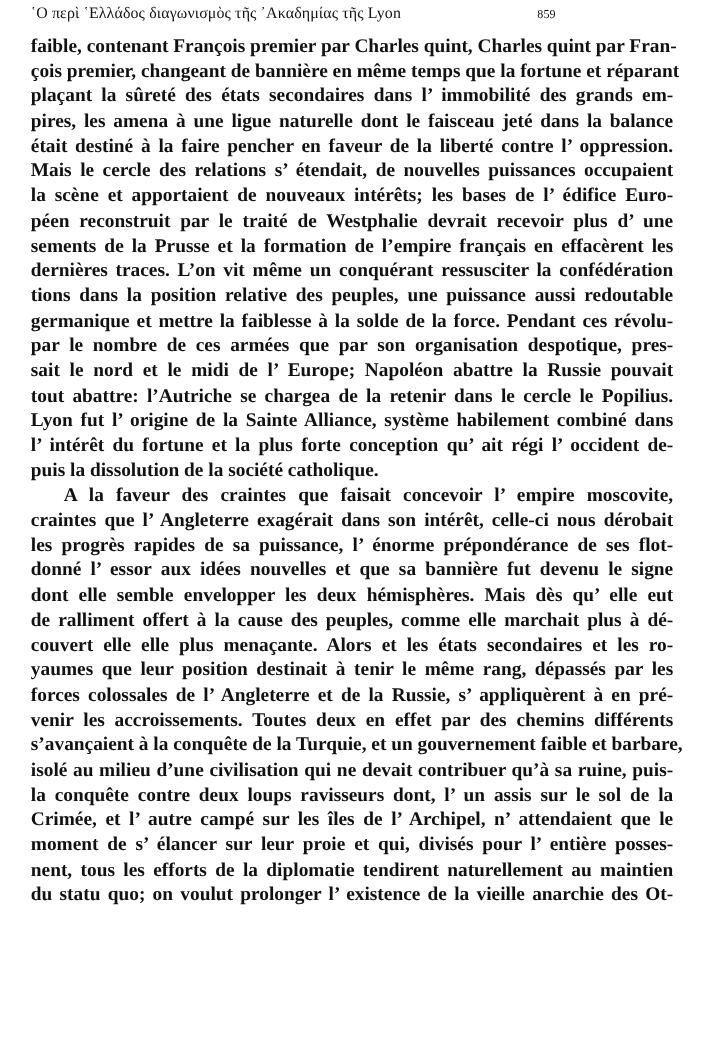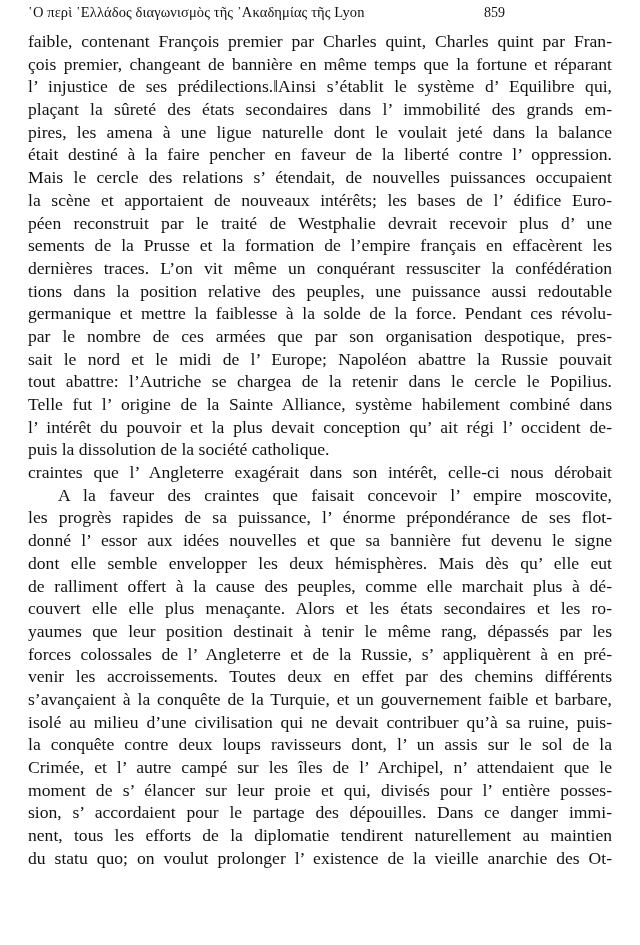--- a/index.html
+++ b/index.html
@@ -31,29 +31,30 @@
     font-size: 14.5px;
     line-height: 20px;
     display: flex;
     justify-content: space-between;
     align-items: baseline;
   }
   .running-title {
     letter-spacing: 0.1px;
   }
   .page-number {
-    font-size: 14px;
+    font-size: 11px;
   }
   .body-text {
     position: absolute;
     top: 30px;
     left: 28px;
     width: 584px;
     font-size: 17.6px;
     line-height: 22.7px;
+    font-weight: bold;
   }
   .line {
     display: block;
     white-space: nowrap;
     text-align: justify;
     text-align-last: justify;
     height: 22.7px;
     overflow: visible;
   }
   .line.last {
@@ -69,52 +70,50 @@
 <div class="page">
   <div class="running-head">
     <span class="running-title">῾Ο περὶ ῾Ελλάδος διαγωνισμὸς τῆς ᾿Ακαδημίας τῆς Lyon</span>
     <span class="page-number">859</span>
   </div>
 
   <div class="body-text">
     <div>
         <span class="line">faible, contenant François premier par Charles quint, Charles quint par Fran-</span>
         <span class="line">çois premier, changeant de bannière en même temps que la fortune et réparant</span>
-        <span class="line">l’ injustice de ses prédilections.‖Ainsi s’établit le système d’ Equilibre qui,</span>
         <span class="line">plaçant la sûreté des états secondaires dans l’ immobilité des grands em-</span>
-        <span class="line">pires, les amena à une ligue naturelle dont le voulait jeté dans la balance</span>
+        <span class="line">pires, les amena à une ligue naturelle dont le faisceau jeté dans la balance</span>
         <span class="line">était destiné à la faire pencher en faveur de la liberté contre l’ oppression.</span>
         <span class="line">Mais le cercle des relations s’ étendait, de nouvelles puissances occupaient</span>
         <span class="line">la scène et apportaient de nouveaux intérêts; les bases de l’ édifice Euro-</span>
         <span class="line">péen reconstruit par le traité de Westphalie devrait recevoir plus d’ une</span>
         <span class="line">sements de la Prusse et la formation de l’empire français en effacèrent les</span>
         <span class="line">dernières traces. L’on vit même un conquérant ressusciter la confédération</span>
         <span class="line">tions dans la position relative des peuples, une puissance aussi redoutable</span>
         <span class="line">germanique et mettre la faiblesse à la solde de la force. Pendant ces révolu-</span>
         <span class="line">par le nombre de ces armées que par son organisation despotique, pres-</span>
         <span class="line">sait le nord et le midi de l’ Europe; Napoléon abattre la Russie pouvait</span>
         <span class="line">tout abattre: l’Autriche se chargea de la retenir dans le cercle le Popilius.</span>
-        <span class="line">Telle fut l’ origine de la Sainte Alliance, système habilement combiné dans</span>
-        <span class="line">l’ intérêt du pouvoir et la plus devait conception qu’ ait régi l’ occident de-</span>
+        <span class="line">Lyon fut l’ origine de la Sainte Alliance, système habilement combiné dans</span>
+        <span class="line">l’ intérêt du fortune et la plus forte conception qu’ ait régi l’ occident de-</span>
         <span class="line last">puis la dissolution de la société catholique.</span>
       </div>
     <div>
+        <span class="line indent">A la faveur des craintes que faisait concevoir l’ empire moscovite,</span>
         <span class="line">craintes que l’ Angleterre exagérait dans son intérêt, celle-ci nous dérobait</span>
-        <span class="line indent">A la faveur des craintes que faisait concevoir l’ empire moscovite,</span>
         <span class="line">les progrès rapides de sa puissance, l’ énorme prépondérance de ses flot-</span>
         <span class="line">donné l’ essor aux idées nouvelles et que sa bannière fut devenu le signe</span>
         <span class="line">dont elle semble envelopper les deux hémisphères. Mais dès qu’ elle eut</span>
         <span class="line">de ralliment offert à la cause des peuples, comme elle marchait plus à dé-</span>
         <span class="line">couvert elle elle plus menaçante. Alors et les états secondaires et les ro-</span>
         <span class="line">yaumes que leur position destinait à tenir le même rang, dépassés par les</span>
         <span class="line">forces colossales de l’ Angleterre et de la Russie, s’ appliquèrent à en pré-</span>
         <span class="line">venir les accroissements. Toutes deux en effet par des chemins différents</span>
         <span class="line">s’avançaient à la conquête de la Turquie, et un gouvernement faible et barbare,</span>
         <span class="line">isolé au milieu d’une civilisation qui ne devait contribuer qu’à sa ruine, puis-</span>
         <span class="line">la conquête contre deux loups ravisseurs dont, l’ un assis sur le sol de la</span>
         <span class="line">Crimée, et l’ autre campé sur les îles de l’ Archipel, n’ attendaient que le</span>
         <span class="line">moment de s’ élancer sur leur proie et qui, divisés pour l’ entière posses-</span>
-        <span class="line">sion, s’ accordaient pour le partage des dépouilles. Dans ce danger immi-</span>
         <span class="line">nent, tous les efforts de la diplomatie tendirent naturellement au maintien</span>
         <span class="line">du statu quo; on voulut prolonger l’ existence de la vieille anarchie des Ot-</span>
       </div>
   </div>
 </div>
 
 </body></html>

